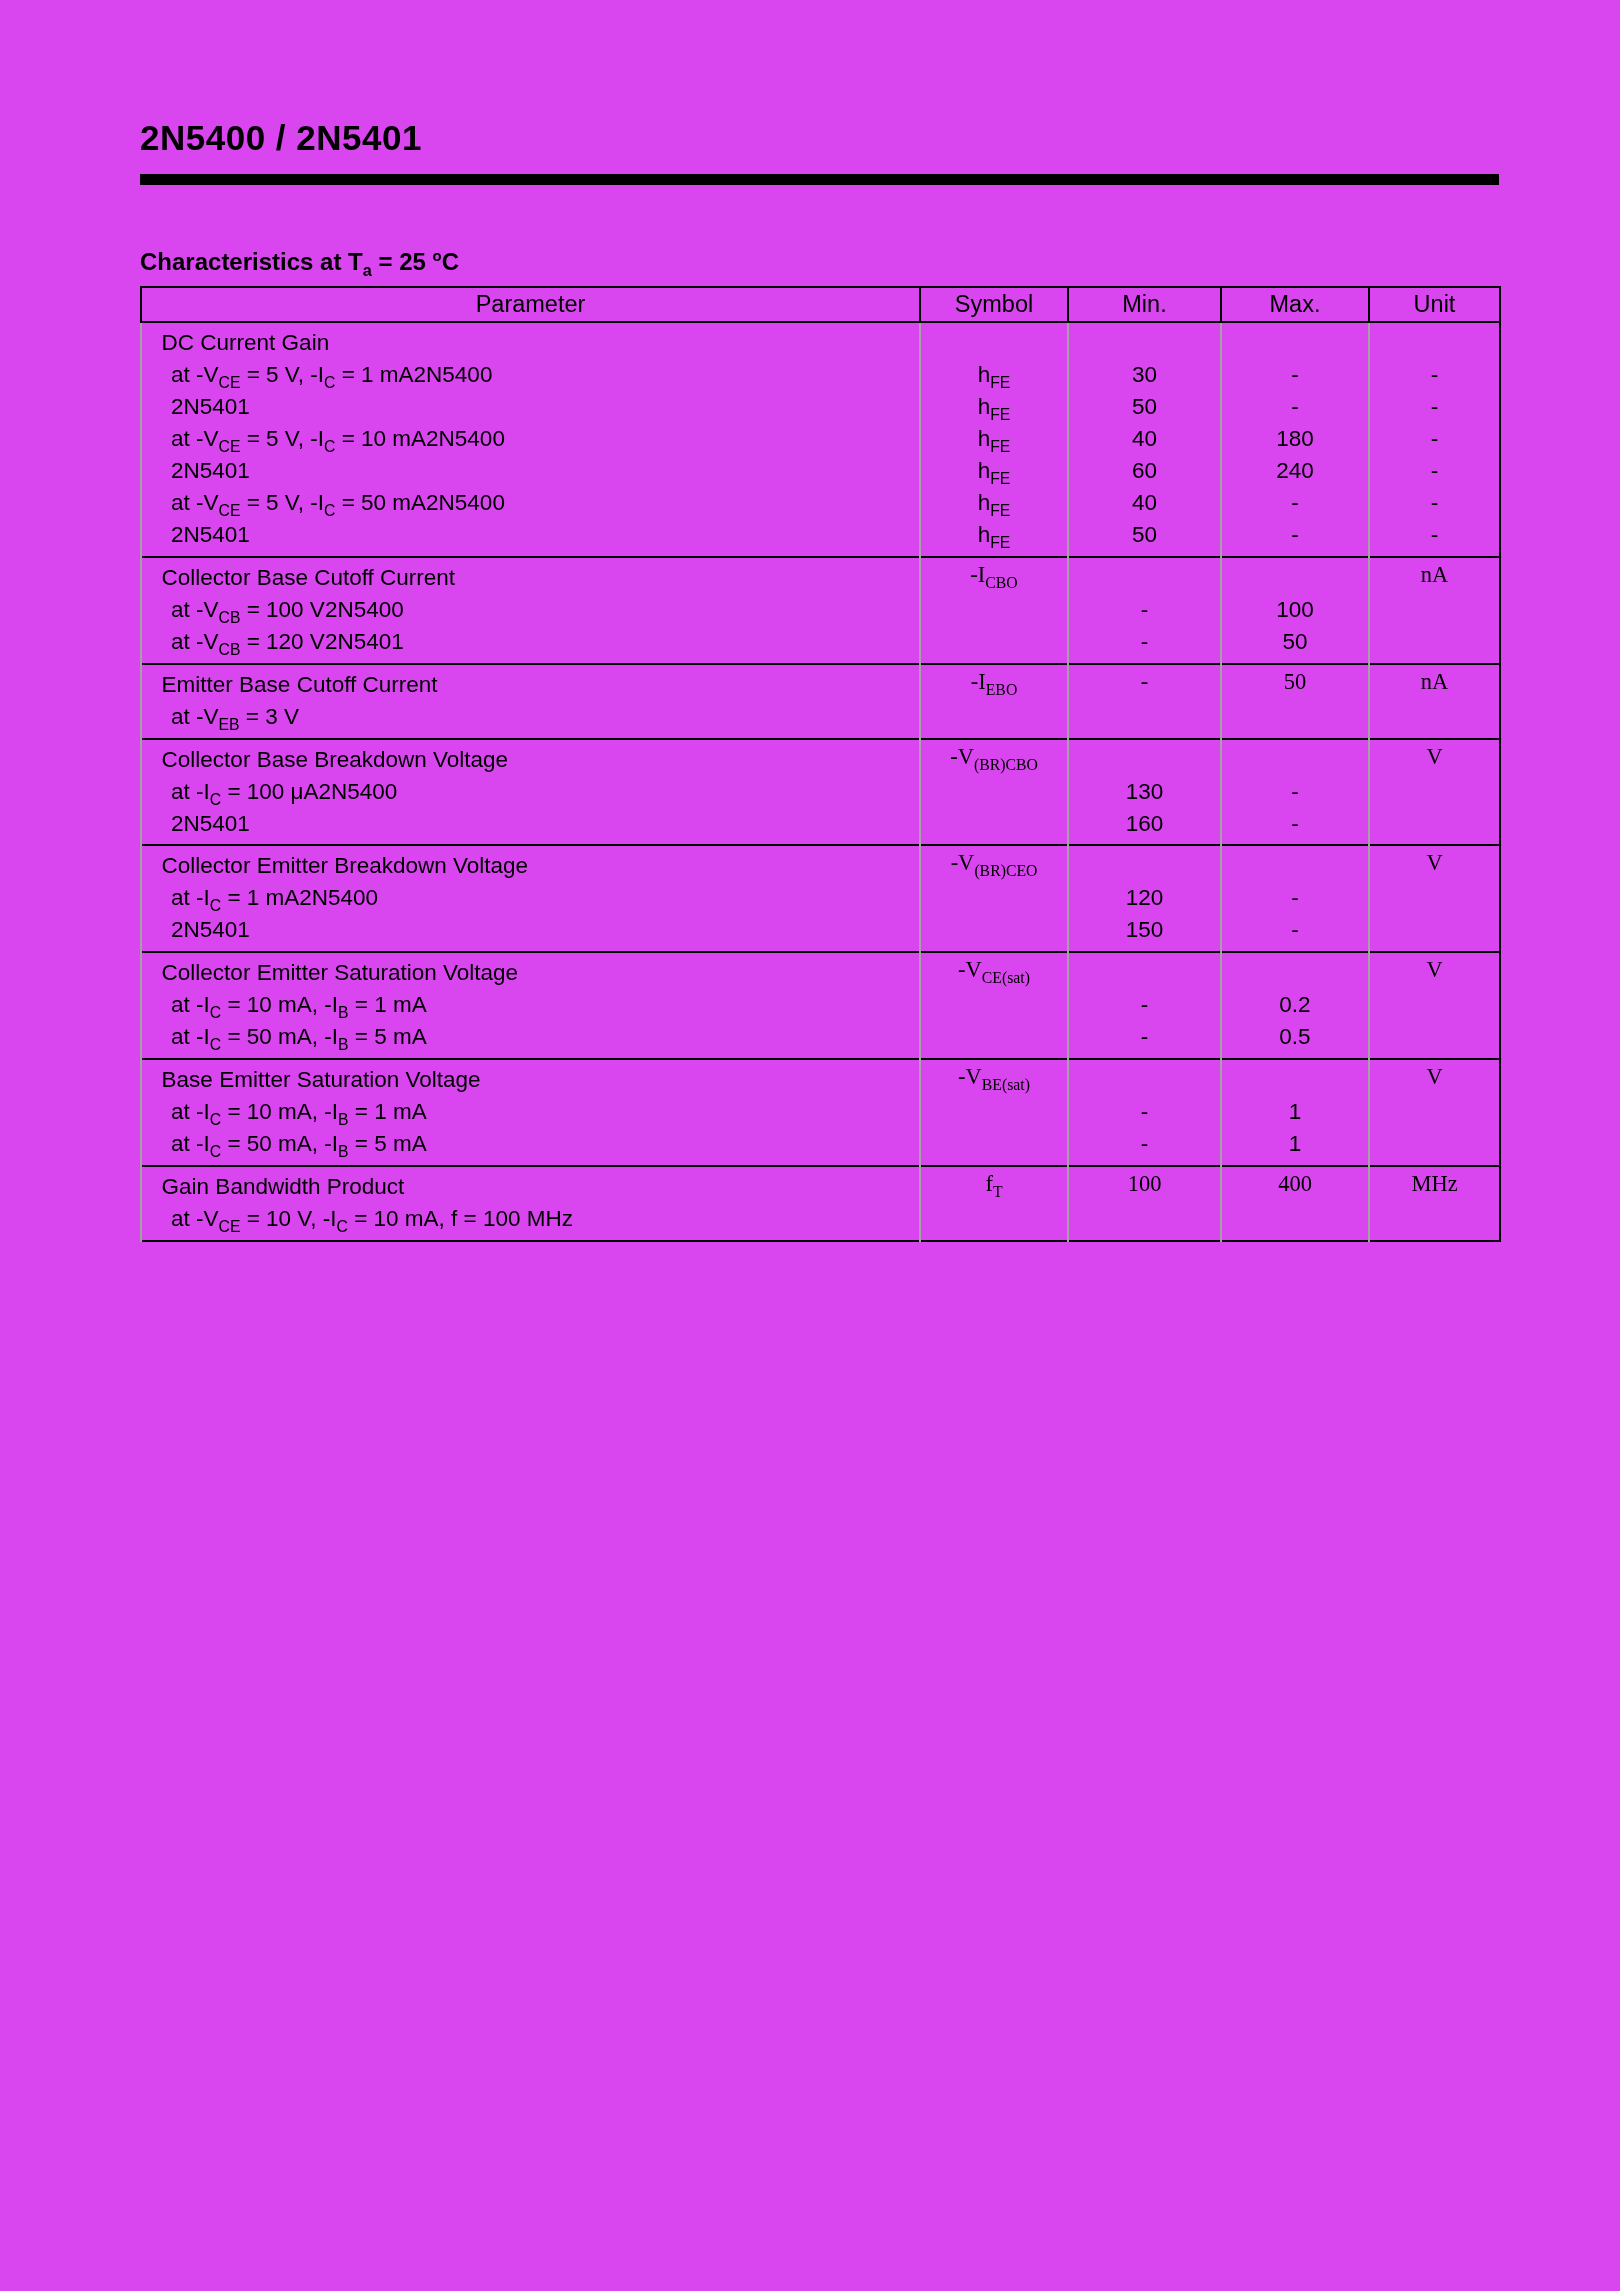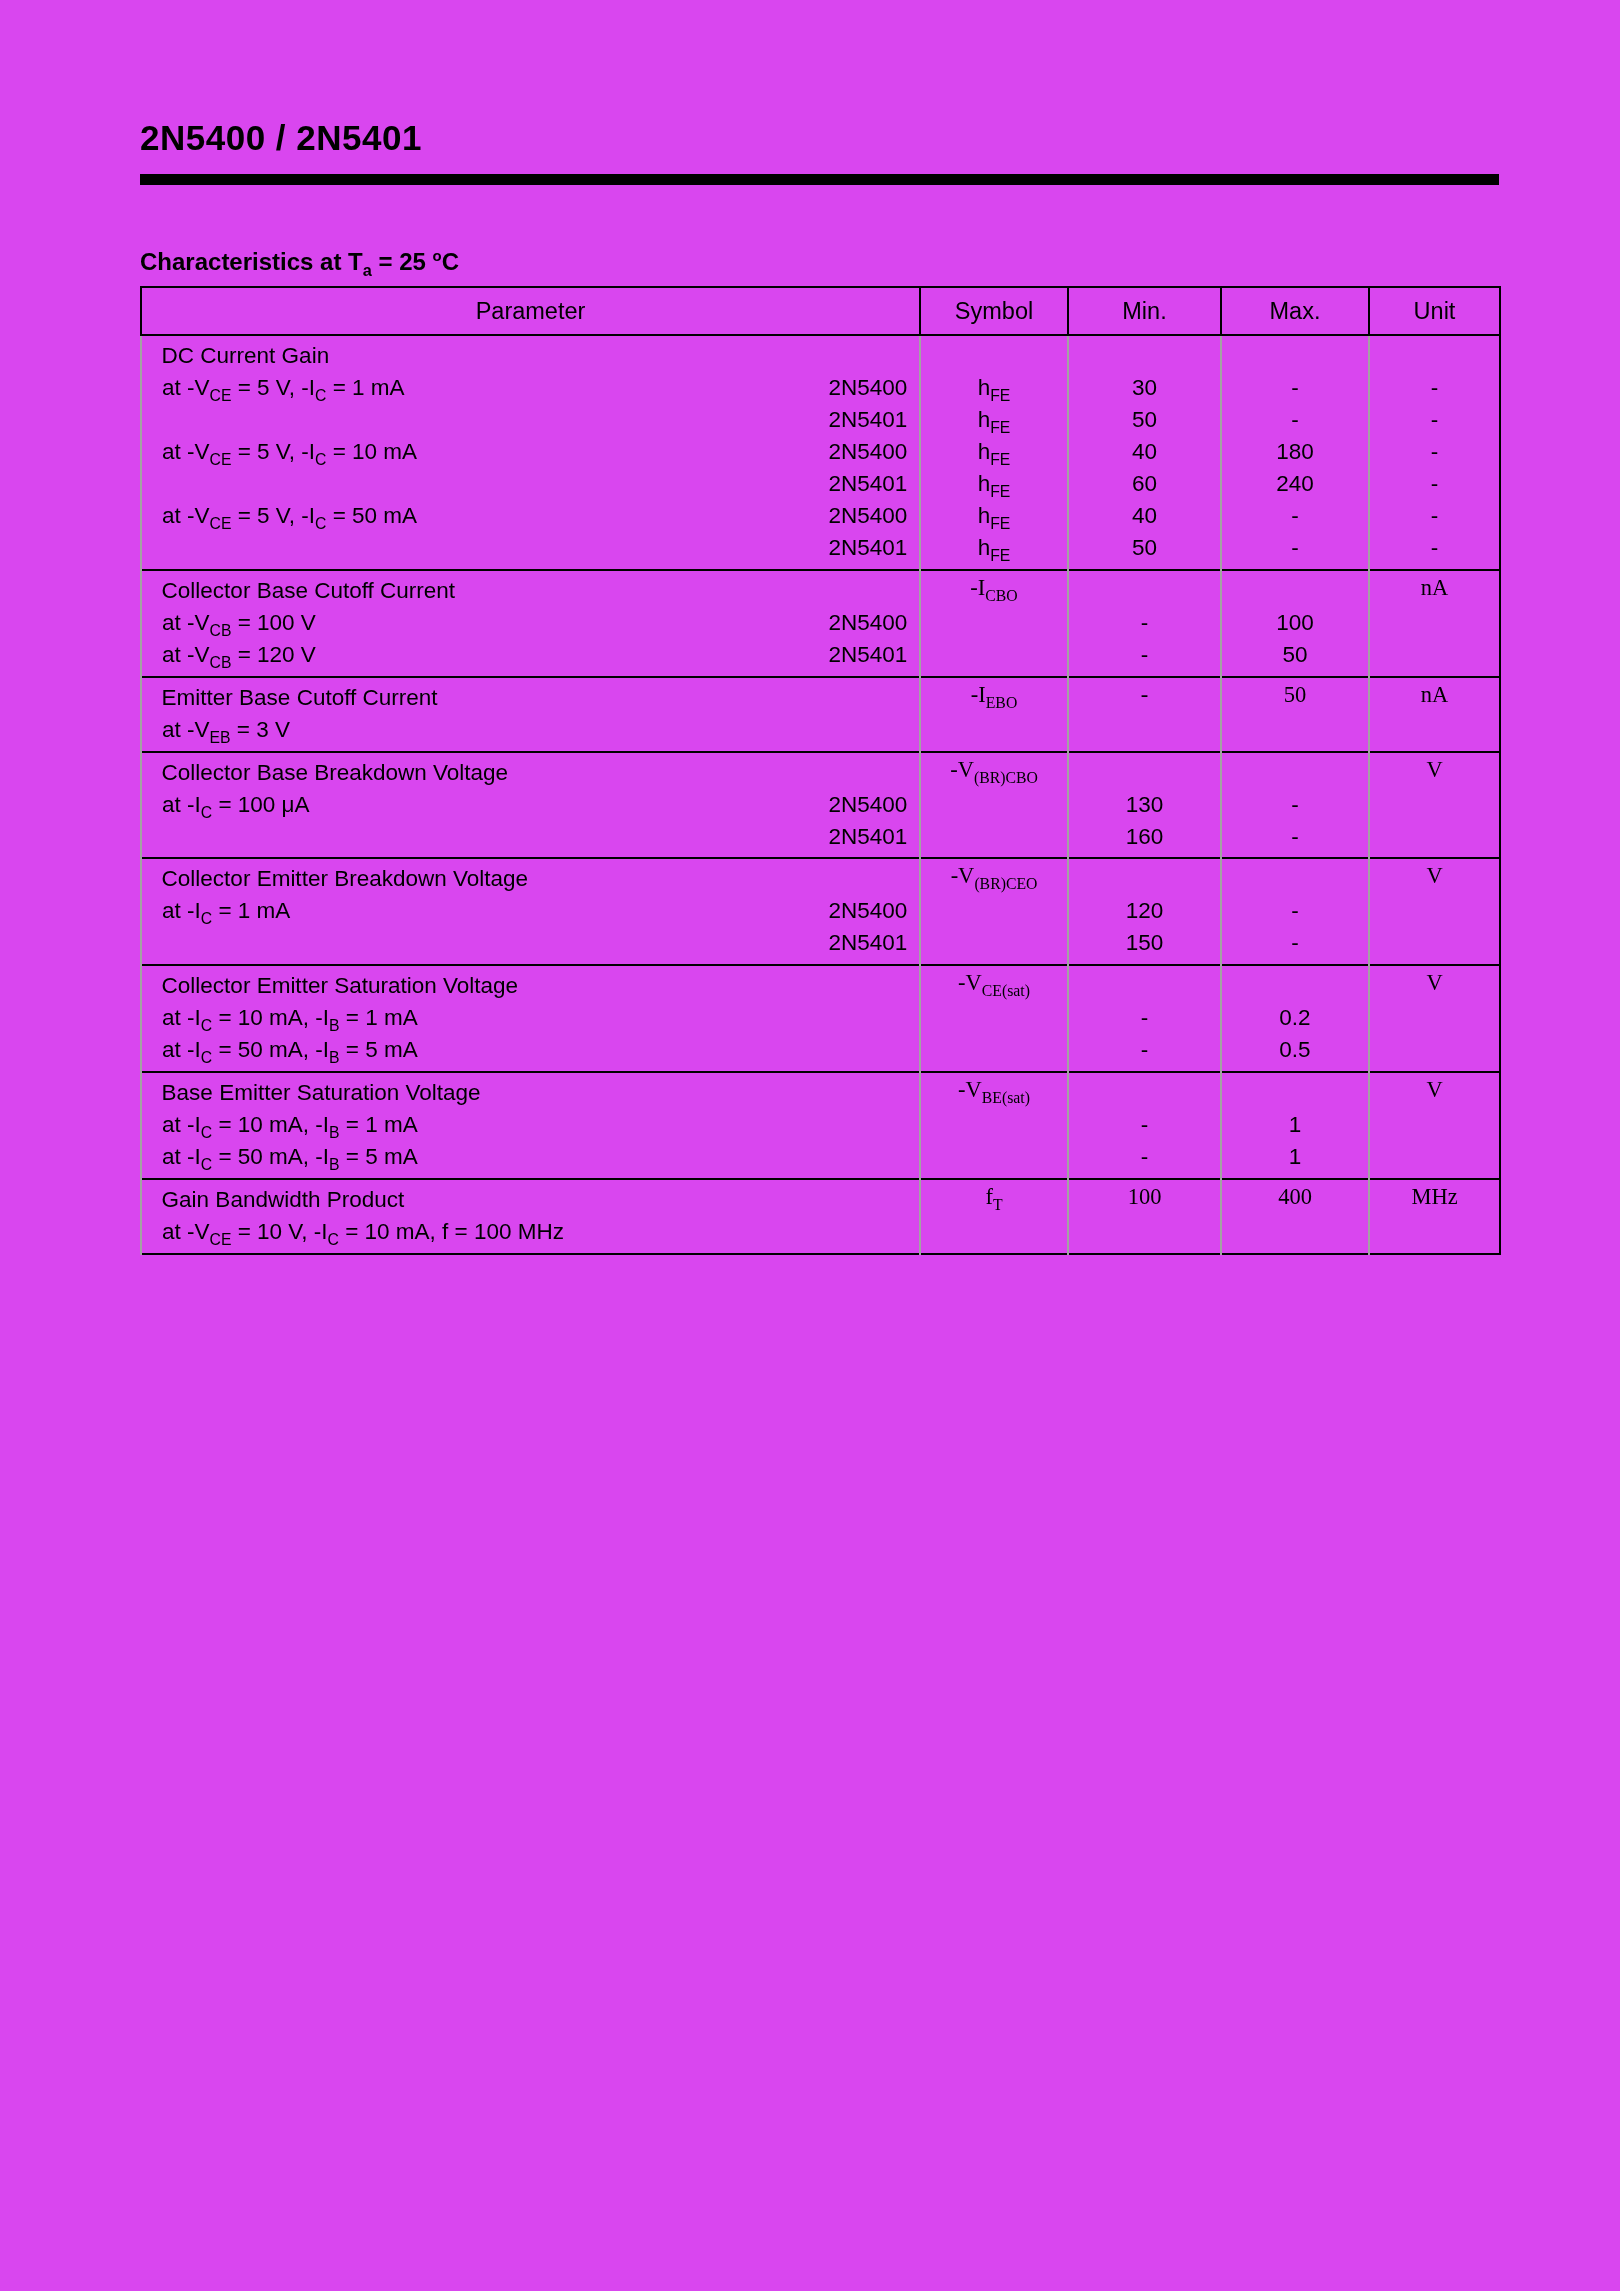--- a/index.html
+++ b/index.html
@@ -44,21 +44,21 @@
 
   table.char-table {
     border-collapse: collapse;
     width: 1359px;
     table-layout: fixed;
     border: 2.9px solid #000;
   }
   table.char-table th {
     font-weight: normal;
     font-size: 23.5px;
-    height: 48px;
+    height: 35px;
     text-align: center;
     vertical-align: middle;
     border: 2px solid #000;
     border-bottom: 2.9px solid #000;
     border-top: 2.9px solid #000;
     padding: 0;
   }
   table.char-table td {
     border-left: 2px solid #a3a3a3;
     border-top: 2.9px solid #000;
@@ -69,22 +69,21 @@
   td.param-cell { text-align: left; }
   .pline {
     height: 32px;
     line-height: 32px;
     white-space: nowrap;
     overflow: visible;
   }
   .pline.heading { padding-left: 19.6px; }
   .pline.cond {
     display: flex;
-    justify-content: space-between;
-    padding-left: 20px;
+    padding-left: 29px;
     padding-right: 11.8px;
   }
   .cond-text { text-align: left; }
   .device { text-align: right; }
   td.val-cell { text-align: center; }
   td.center-cell { vertical-align: middle; font-family: Liberation Serif, serif; }
   .center-val { text-align: center; }
   sub { font-size: 70%; line-height: 0; }
   sup { font-size: 70%; line-height: 0; }
 </style>

